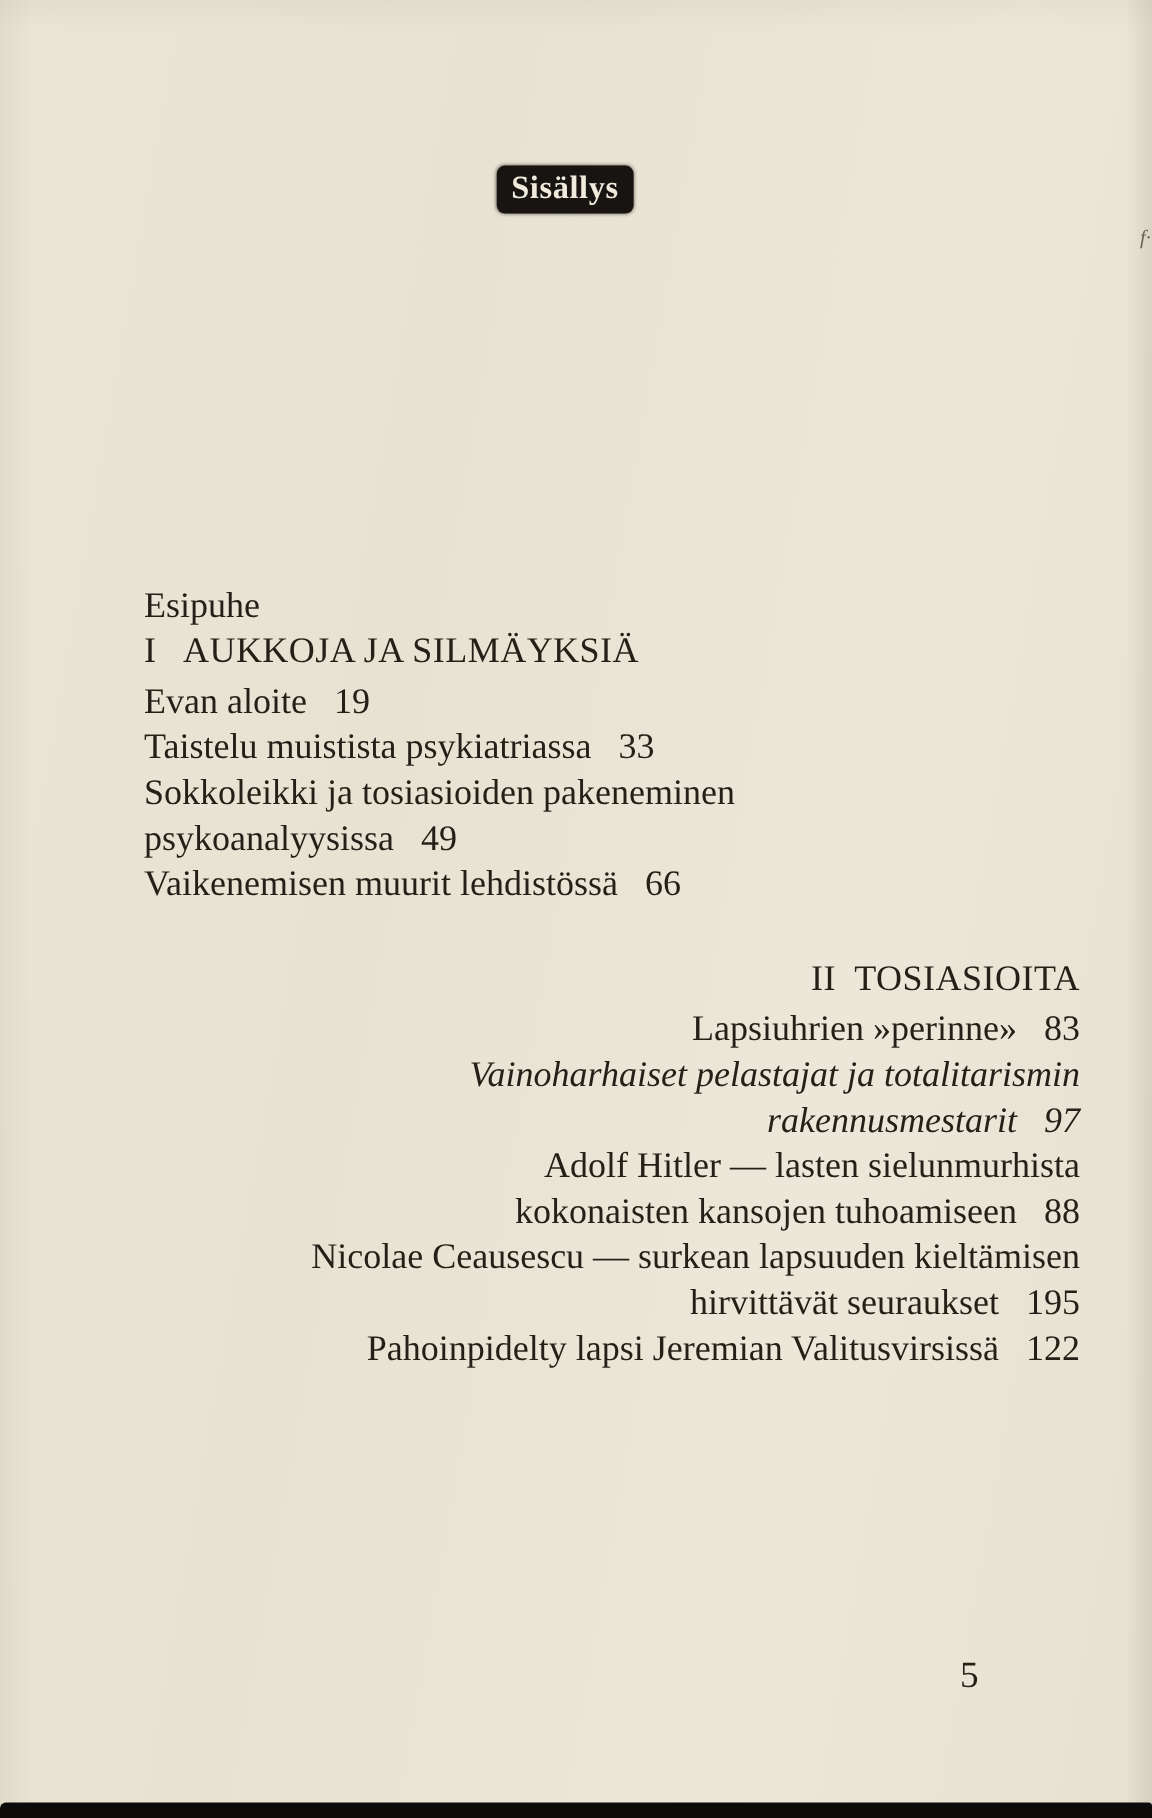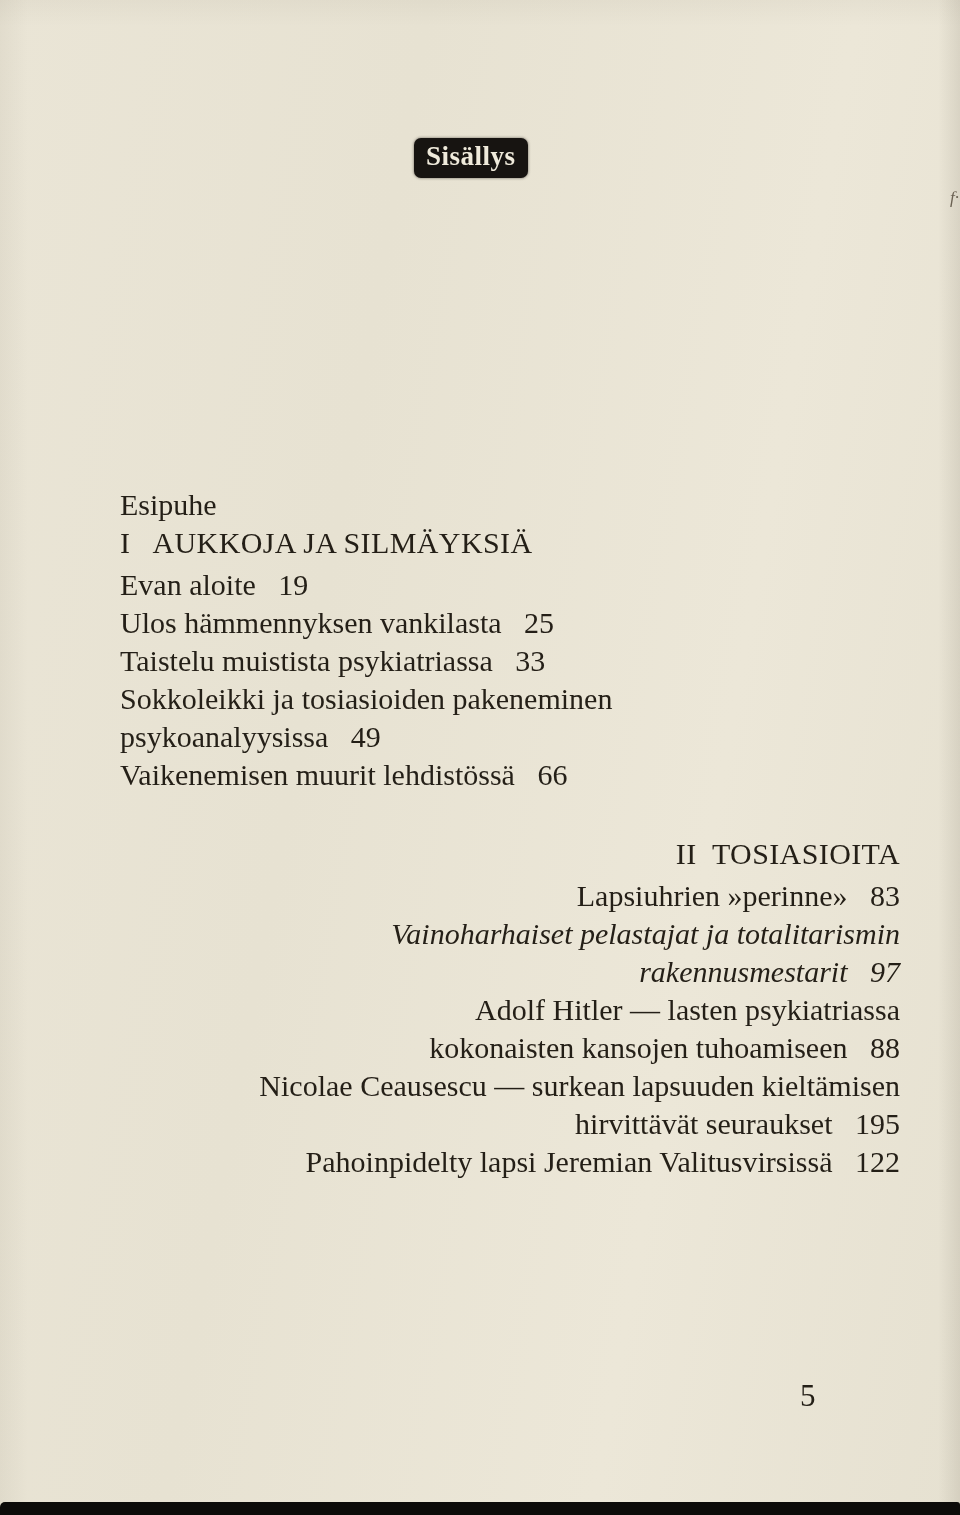--- a/index.html
+++ b/index.html
@@ -106,33 +106,32 @@
 
   <div class="edge-mark">f·</div>
 
   <div class="content">
 
     <div class="preface">Esipuhe</div>
 
     <div class="section section-1">
       <div class="toc-heading">I   AUKKOJA JA SILMÄYKSIÄ</div>
       <div class="toc-line">Evan aloite   19</div>
-      <div class="toc-line">Ulos hämmennyksen vankilasta   25</div>
       <div class="toc-line">Taistelu muistista psykiatriassa   33</div>
       <div class="toc-line">Sokkoleikki ja tosiasioiden pakeneminen</div>
       <div class="toc-line">psykoanalyysissa   49</div>
       <div class="toc-line">Vaikenemisen muurit lehdistössä   66</div>
     </div>
 
     <div class="section section-2">
       <div class="toc-heading">II  TOSIASIOITA</div>
       <div class="toc-line">Lapsiuhrien »perinne»   83</div>
       <div class="toc-line italic">Vainoharhaiset pelastajat ja totalitarismin</div>
       <div class="toc-line italic">rakennusmestarit   97</div>
-      <div class="toc-line">Adolf Hitler — lasten psykiatriassa</div>
+      <div class="toc-line">Adolf Hitler — lasten sielunmurhista</div>
       <div class="toc-line">kokonaisten kansojen tuhoamiseen   88</div>
       <div class="toc-line">Nicolae Ceausescu — surkean lapsuuden kieltämisen</div>
       <div class="toc-line">hirvittävät seuraukset   195</div>
       <div class="toc-line">Pahoinpidelty lapsi Jeremian Valitusvirsissä   122</div>
     </div>
 
   </div>
 
   <div class="page-number">5</div>
 

